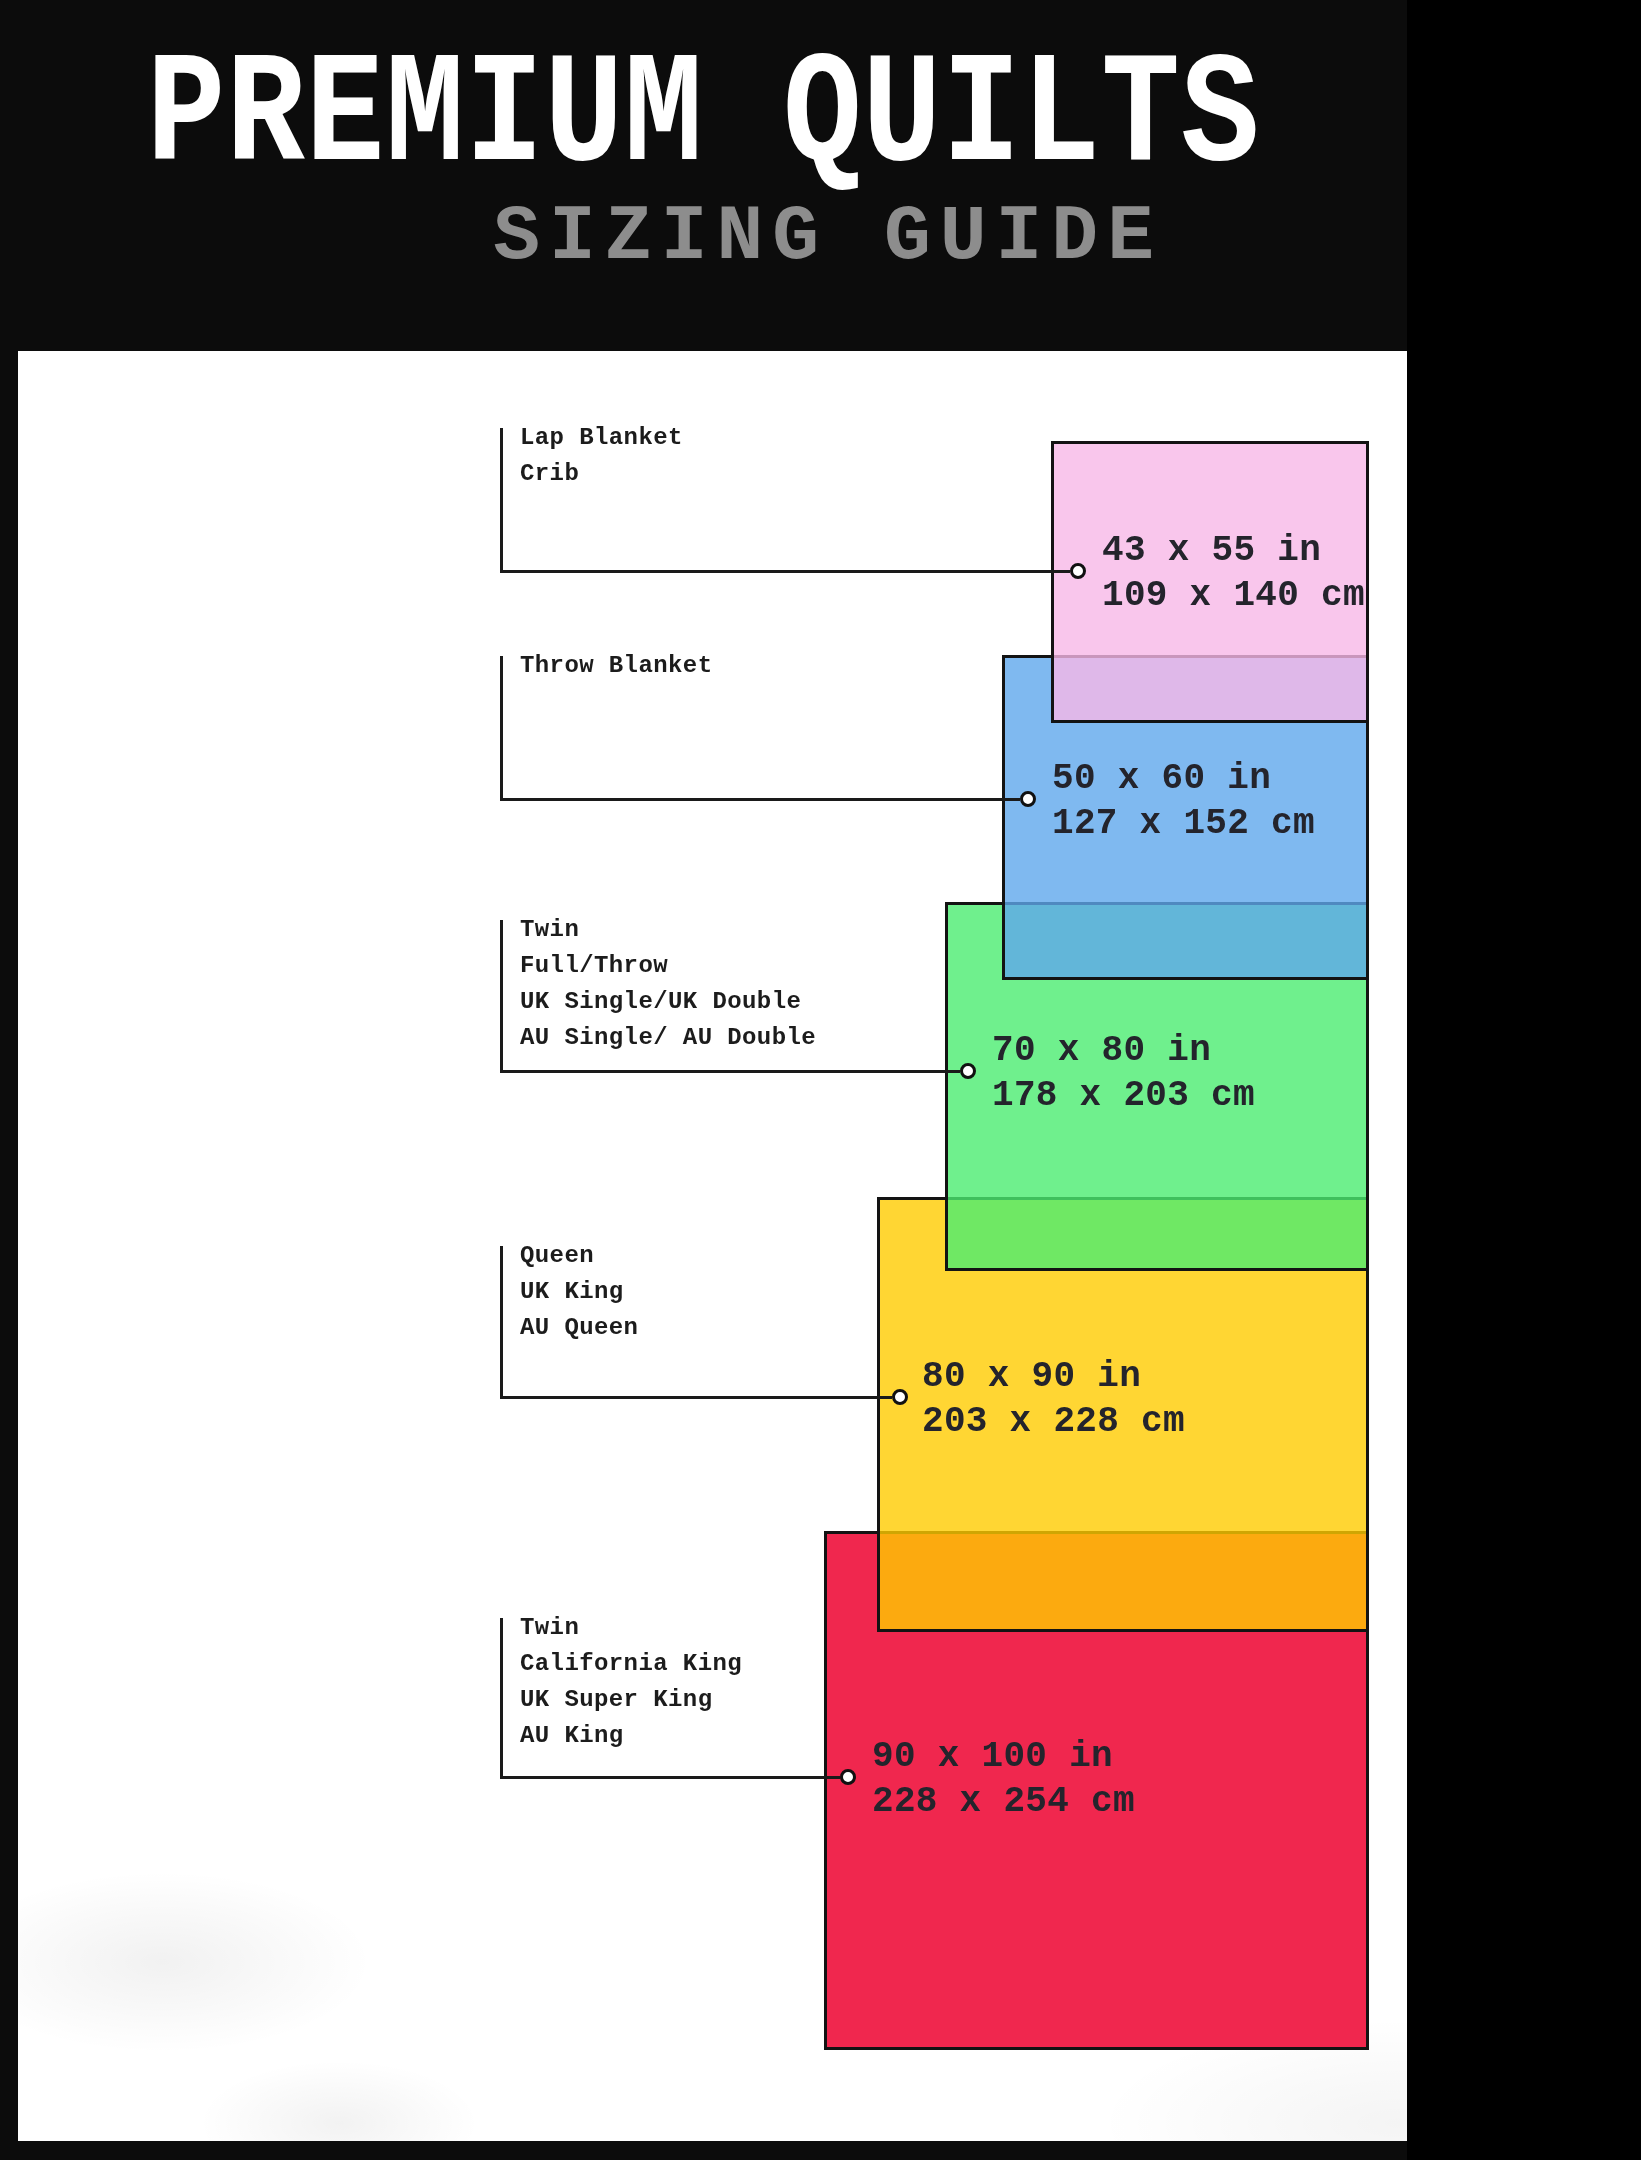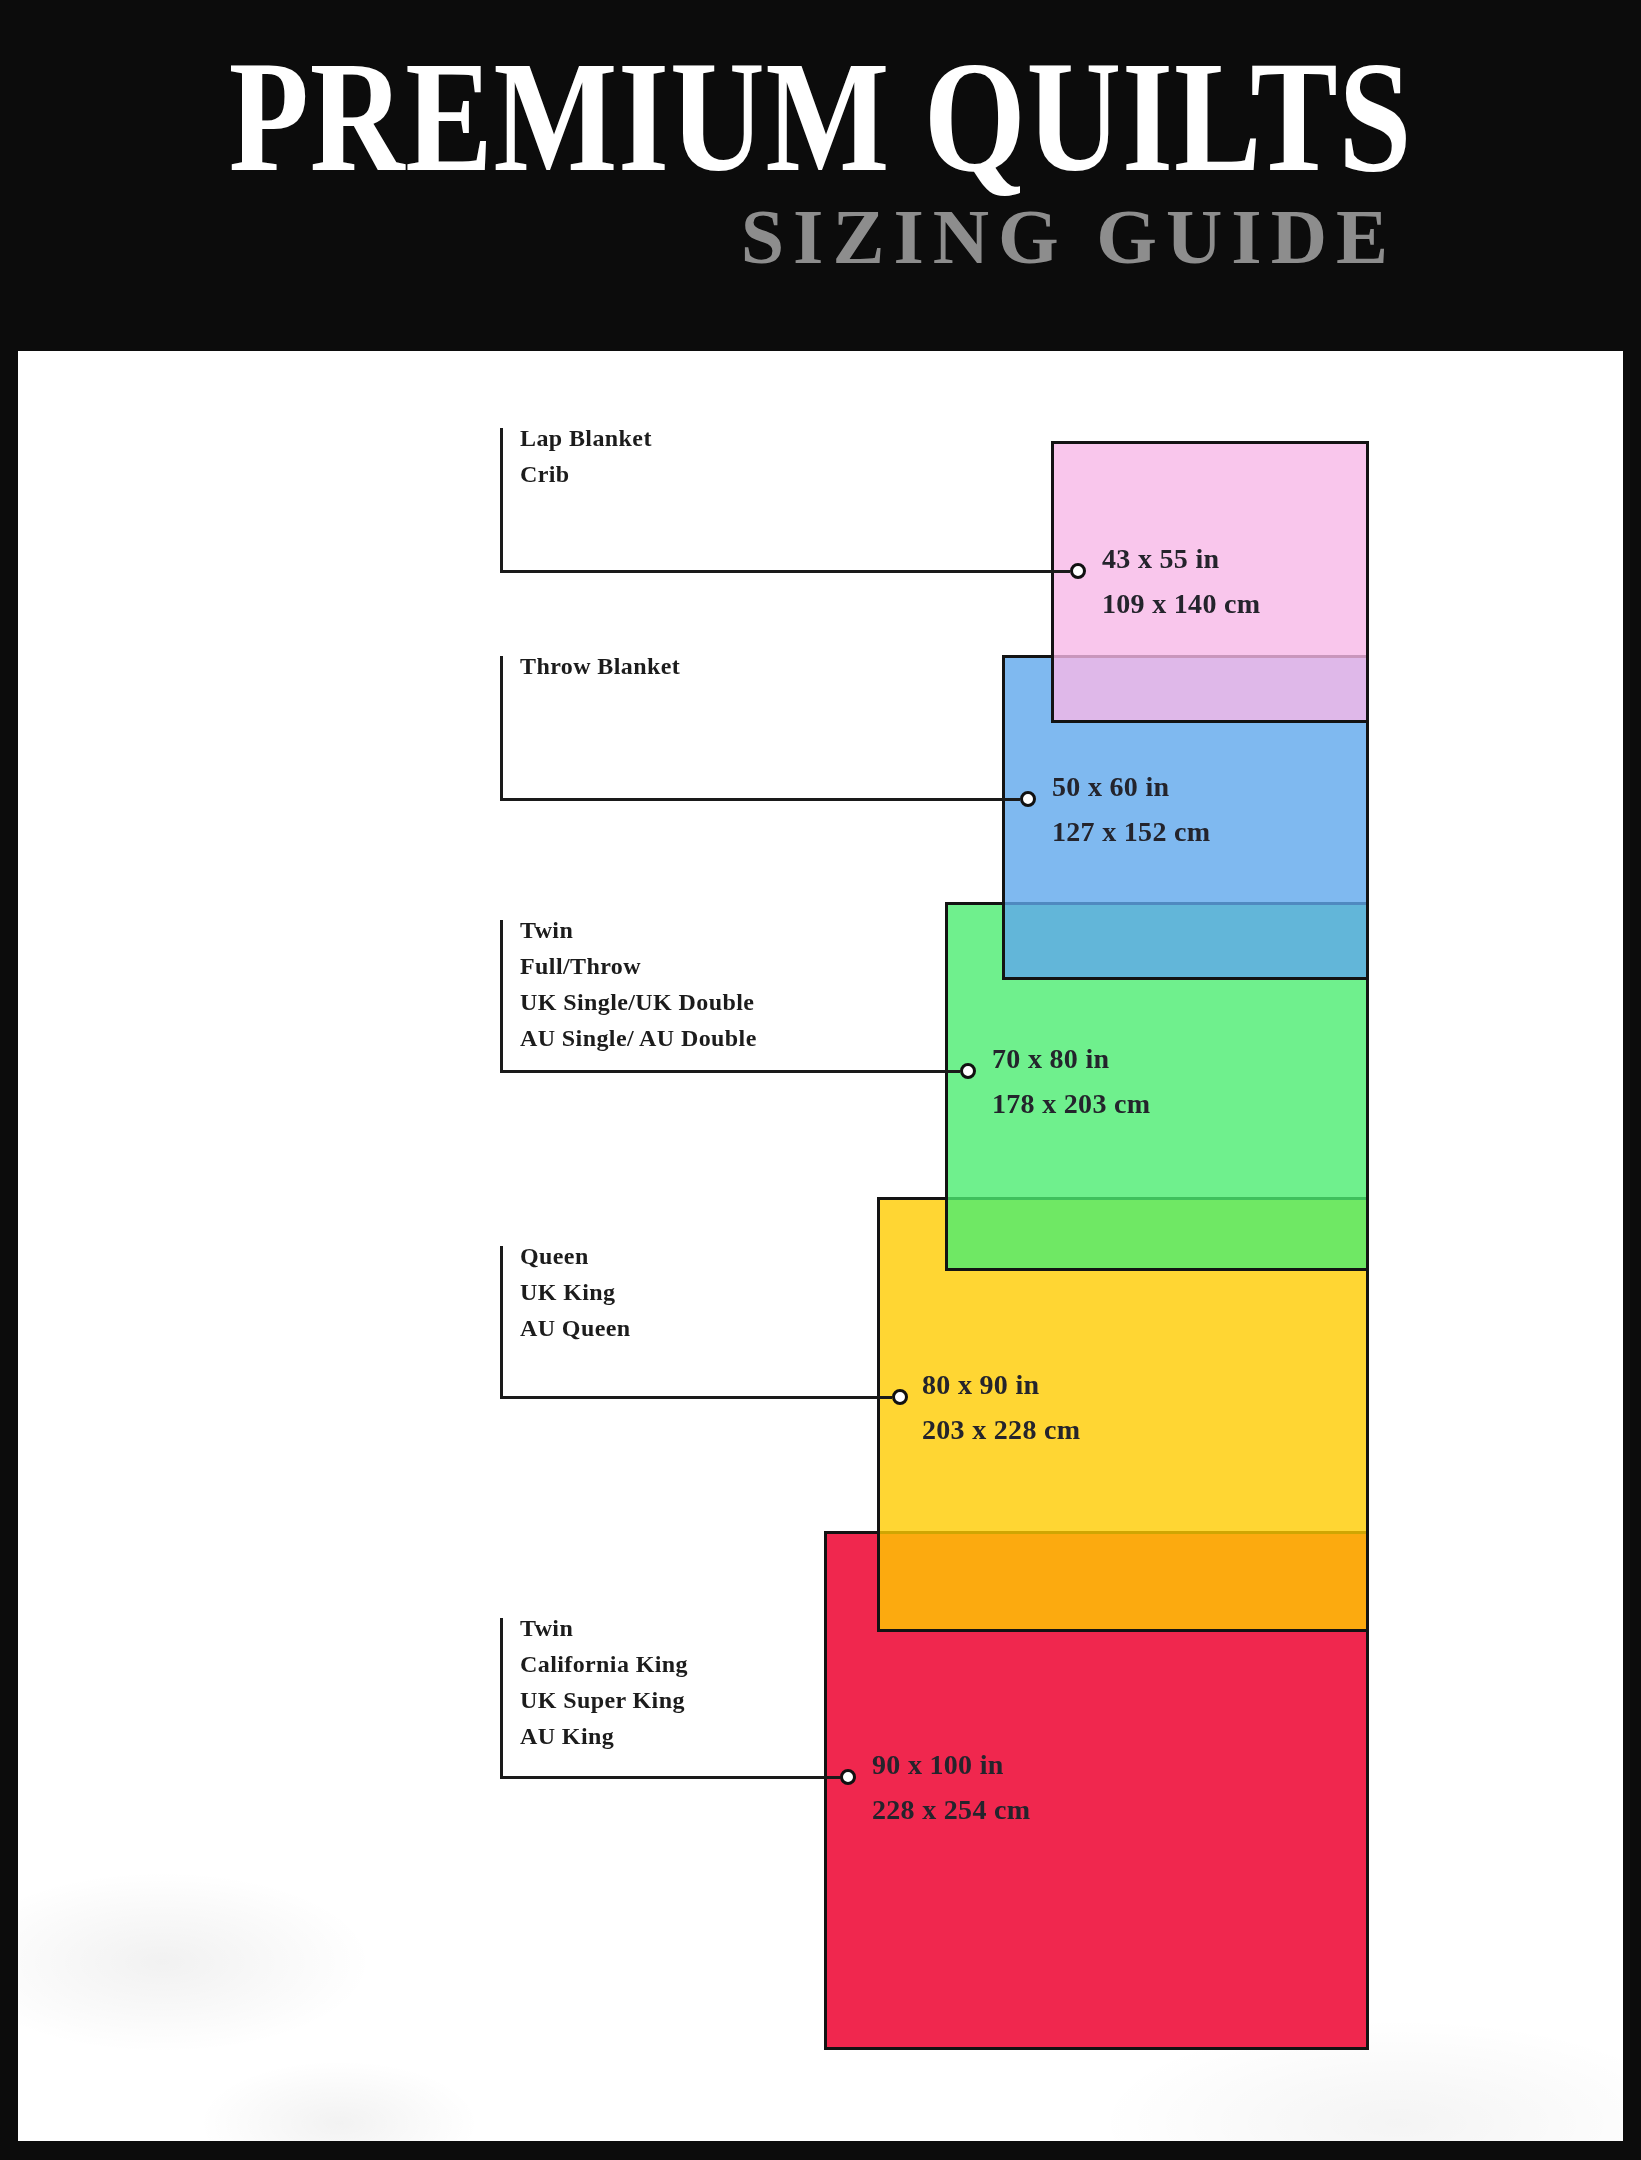--- a/index.html
+++ b/index.html
@@ -1,22 +1,22 @@
 <!DOCTYPE html>
 <html><head>
 <meta charset="utf-8">
 <style>
   * { margin: 0; padding: 0; box-sizing: border-box; }
   html, body { background: #000; }
   .page {
     position: relative;
-    width: 1641px;
+    width: 1407px;
     height: 2160px;
     background: var(--page-bg, #0c0c0c);
-    font-family: Liberation Serif, serif;
+    font-family: Liberation Mono, monospace;
     overflow: hidden;
   }
 
   
   .main-title {
     position: absolute;
     top: 38px; left: 0;
     width: 100%;
     text-align: center;
     color: var(--title-color, #ffffff);
@@ -70,26 +70,25 @@
     width: 16px; height: 16px;
     border: 3.5px solid #111;
     background: #fff;
     border-radius: 50%;
     z-index: 11;
   }
   .rect { position: absolute; border: 3px solid #131313; }
   .sizetext {
     position: absolute;
     z-index: 12;
-    font-size: 28px;
+    font-size: 36px;
     font-weight: 600;
     color: var(--dim-color, #24242c);
     line-height: 45px;
     letter-spacing: 0.3px;
-    margin-top: 8px;
   }
 
   
   .g1 .label { left: 520px; top: 420px; }
   .g1 .vline { left: 500px; top: 428px; height: 145px; }
   .g1 .hline { left: 500px; top: 570px; width: 570px; }
   .g1 .dot   { left: 1070px; top: 563px; }
   .g1 .rect  { left: 1051px; top: 441px; width: 318px; height: 282px; z-index: 5; }
   .g1 .sizetext { left: 1102px; top: 528px; }
 

